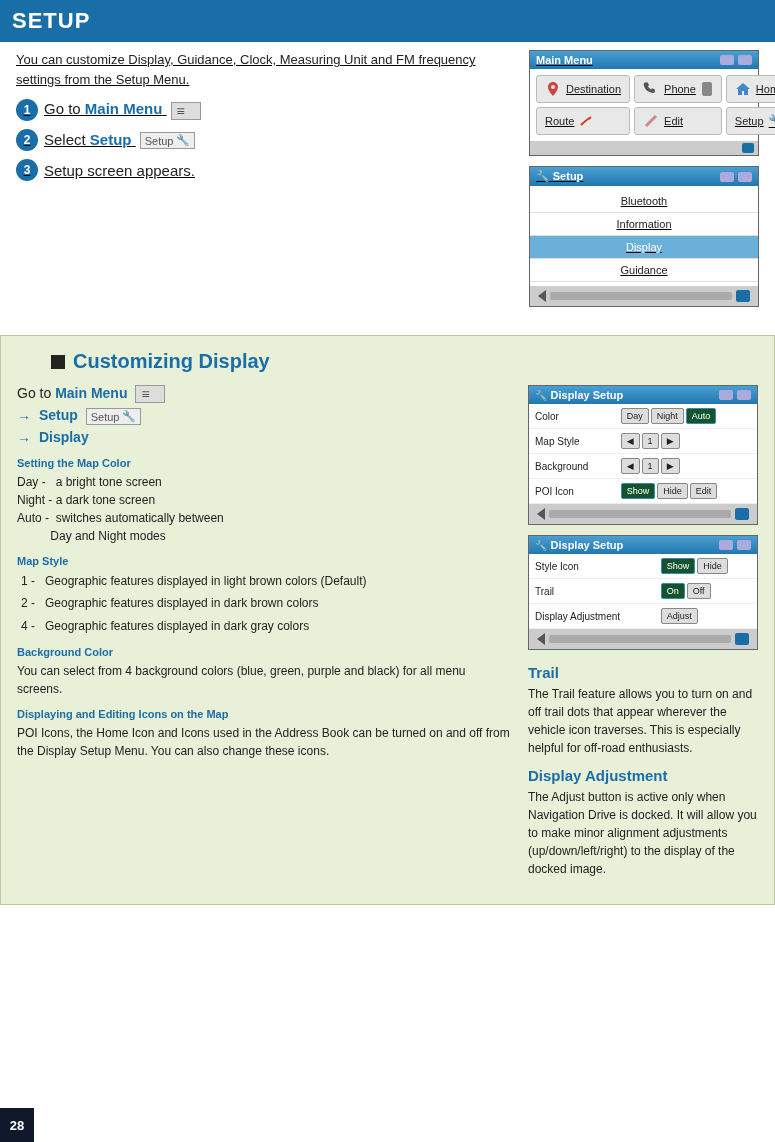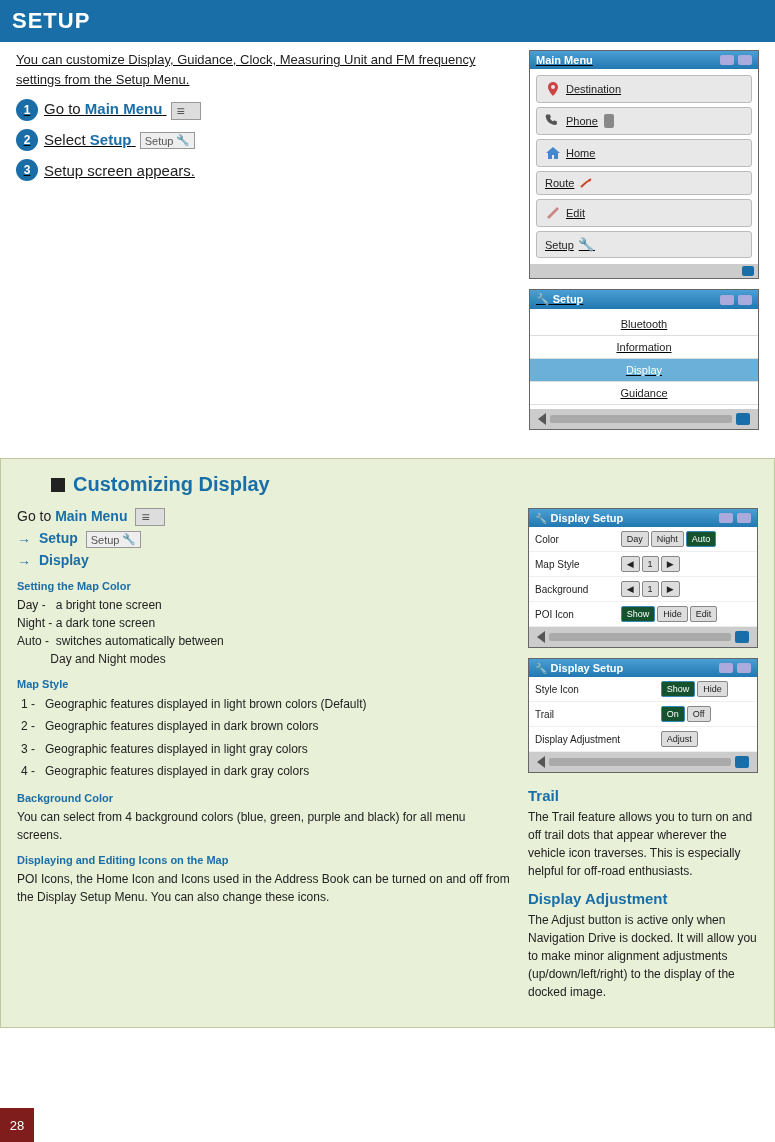--- a/index.html
+++ b/index.html
@@ -24,24 +24,24 @@
       font-size: 22px;
       font-weight: bold;
       letter-spacing: 1px;
     }
 
     
     .page-number {
       position: absolute;
       left: 0;
       bottom: 0;
-      background: #7f1d1d;
+      background: #0f172a;
       color: #fff;
       font-size: 13px;
-      font-weight: normal;
+      font-weight: bold;
       width: 34px;
       height: 34px;
       display: flex;
       align-items: center;
       justify-content: center;
     }
 
     
     .content-wrapper {
       padding: 8px 16px 16px 16px;
@@ -159,21 +159,21 @@
       width: 14px;
       height: 10px;
       background: #aad;
       border-radius: 2px;
       display: inline-block;
     }
 
     
     .main-menu-grid {
       display: grid;
-      grid-template-columns: 1fr;
+      grid-template-columns: 1fr 1fr 1fr;
       gap: 4px;
       padding: 6px;
     }
 
     .menu-cell {
       background: #e8e8e8;
       border: 1px solid #bbb;
       border-radius: 3px;
       padding: 5px 8px;
       display: flex;
@@ -511,21 +511,20 @@
         Day -&nbsp;&nbsp; a bright tone screen<br>
         Night - a dark tone screen<br>
         Auto -&nbsp; switches automatically between<br>
         &nbsp;&nbsp;&nbsp;&nbsp;&nbsp;&nbsp;&nbsp;&nbsp;&nbsp;&nbsp;Day and Night modes
       </div>
 
       <div class="sub-section-title">Map Style</div>
       <div class="map-style-list">
         <p>1 -&nbsp;&nbsp; Geographic features displayed in light brown colors (Default)</p>
         <p>2 -&nbsp;&nbsp; Geographic features displayed in dark brown colors</p>
-        <p>3 -&nbsp;&nbsp; Geographic features displayed in light gray colors</p>
         <p>4 -&nbsp;&nbsp; Geographic features displayed in dark gray colors</p>
       </div>
 
       <div class="sub-section-title">Background Color</div>
       <div class="body-text">You can select from 4 background colors (blue, green, purple and black) for all menu screens.</div>
 
       <div class="sub-section-title">Displaying and Editing Icons on the Map</div>
       <div class="body-text">POI Icons, the Home Icon and Icons used in the Address Book can be turned on and off from the Display Setup Menu. You can also change these icons.</div>
     </div>
 

